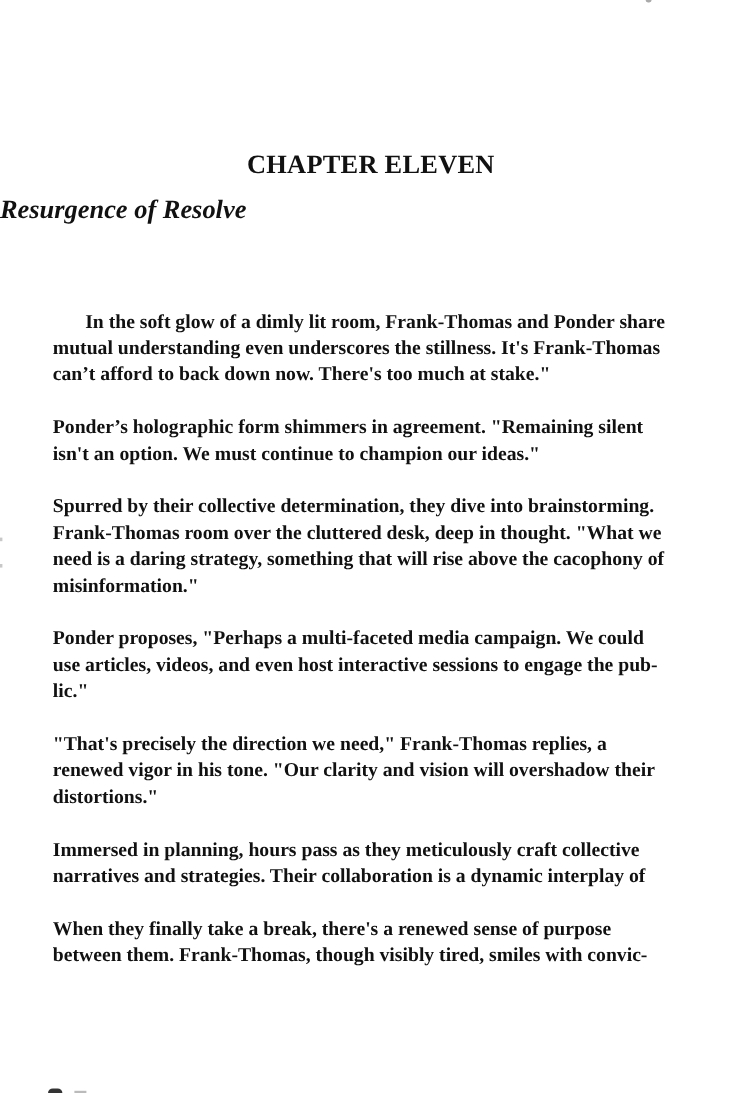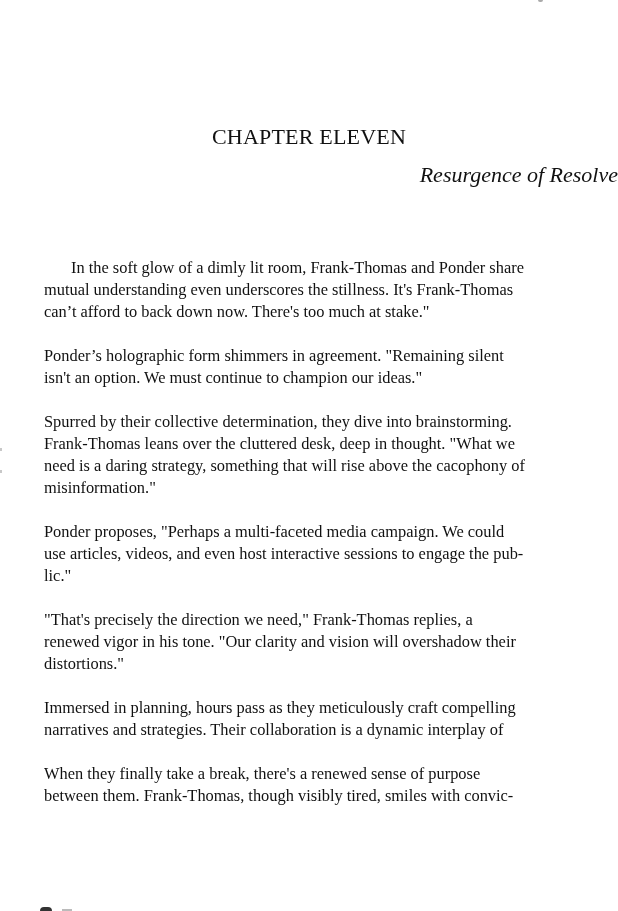--- a/index.html
+++ b/index.html
@@ -1,21 +1,21 @@
 <!DOCTYPE html>
 <html><head>
 <meta charset="utf-8">
 <style>
   html, body { margin:0; padding:0; background:#ffffff; }
   body { width:618px; height:911px; position:relative; overflow:hidden;
          font-family:"Liberation Serif", "DejaVu Serif", serif; color:#111111; }
-  .page { position:absolute; left:0; top:0; width:618px; height:660px; }
+  .page { position:absolute; left:0; top:0; width:618px; height:660px;font-weight:bold; }
   .chapter-title { position:absolute; left:0; width:618px; top:124px; text-align:center;
                    font-size:22px; letter-spacing:0.2px; }
-  .chapter-subtitle { position:absolute; left:0; width:618px; top:162px; text-align:right;
+  .chapter-subtitle { position:absolute; left:0; width:618px; top:162px; text-align:left;
                       font-size:22px; font-style:italic; }
   .body-text { position:absolute; left:44px; width:540px; top:257px; font-size:16.4px; line-height:22px; }
   .para { margin:0 0 22px 0; }
   .line { display:block; white-space:nowrap; }
   .indent { padding-left:27px; }
   .edge-mark { position:absolute; left:0; width:2px; height:3px; background:#c8c8c8; }
   .bottom-mark { position:absolute; left:40px; top:907px; width:12px; height:4px; background:#333; border-radius:4px 4px 0 0; }
   .bottom-mark2 { position:absolute; left:62px; top:909px; width:10px; height:2px; background:#bbb; }
   .top-mark { position:absolute; left:538px; top:0; width:5px; height:2px; background:#aaa; border-radius:0 0 3px 3px; }
 </style>
@@ -35,36 +35,36 @@
       <span class="line indent">In the soft glow of a dimly lit room, Frank-Thomas and Ponder share</span>
       <span class="line">mutual understanding even underscores the stillness. It's Frank-Thomas</span>
       <span class="line">can’t afford to back down now. There's too much at stake."</span>
     </p>
     <p class="para">
       <span class="line">Ponder’s holographic form shimmers in agreement. "Remaining silent</span>
       <span class="line">isn't an option. We must continue to champion our ideas."</span>
     </p>
     <p class="para">
       <span class="line">Spurred by their collective determination, they dive into brainstorming.</span>
-      <span class="line">Frank-Thomas leans over the cluttered desk, deep in thought. "What we</span>
+      <span class="line">Frank-Thomas room over the cluttered desk, deep in thought. "What we</span>
       <span class="line">need is a daring strategy, something that will rise above the cacophony of</span>
       <span class="line">misinformation."</span>
     </p>
     <p class="para">
       <span class="line">Ponder proposes, "Perhaps a multi-faceted media campaign. We could</span>
       <span class="line">use articles, videos, and even host interactive sessions to engage the pub-</span>
       <span class="line">lic."</span>
     </p>
     <p class="para">
       <span class="line">"That's precisely the direction we need," Frank-Thomas replies, a</span>
       <span class="line">renewed vigor in his tone. "Our clarity and vision will overshadow their</span>
       <span class="line">distortions."</span>
     </p>
     <p class="para">
-      <span class="line">Immersed in planning, hours pass as they meticulously craft compelling</span>
+      <span class="line">Immersed in planning, hours pass as they meticulously craft collective</span>
       <span class="line">narratives and strategies. Their collaboration is a dynamic interplay of</span>
     </p>
     <p class="para">
       <span class="line">When they finally take a break, there's a renewed sense of purpose</span>
       <span class="line">between them. Frank-Thomas, though visibly tired, smiles with convic-</span>
     </p>
   </div>
 
   <div class="bottom-mark"></div>
   <div class="bottom-mark2"></div>

